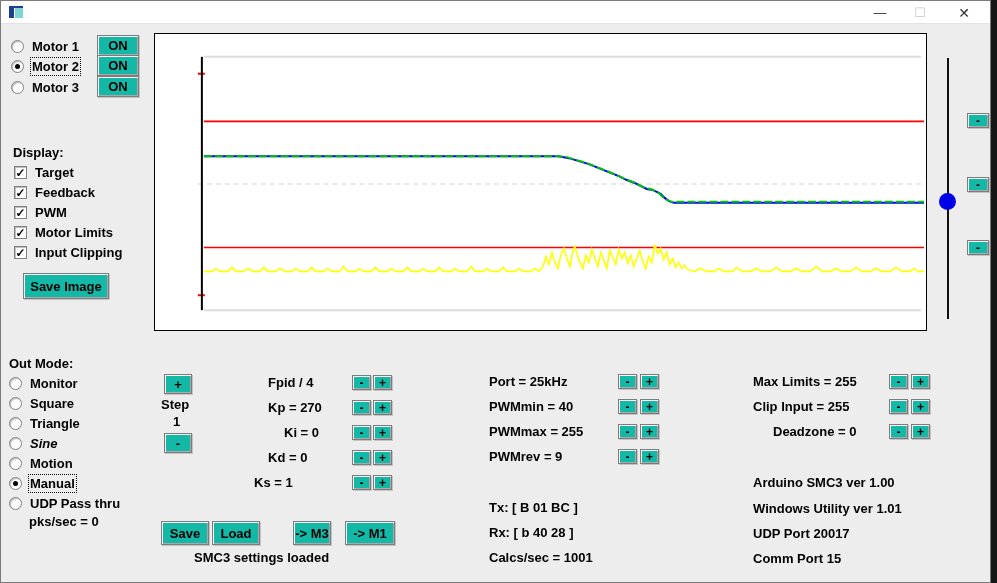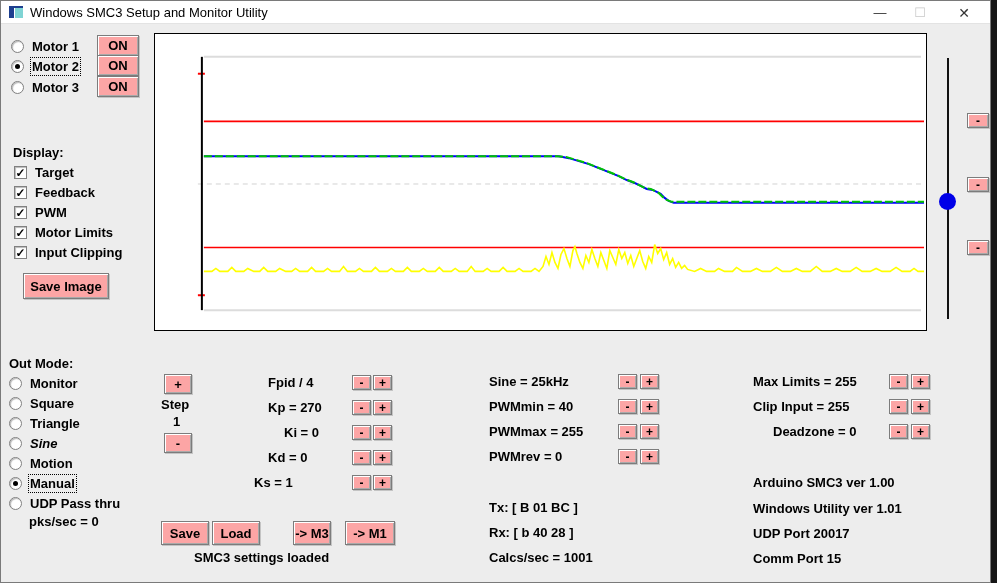--- a/index.html
+++ b/index.html
@@ -20,21 +20,21 @@
   #app-icon { width:14px; height:12px; margin-left:8px; position:relative; background:#1d3f8f; }
   #app-icon::after { content:""; position:absolute; right:0; top:2px; width:8px; height:10px; background:#7fd4d4; border-left:1px solid #fff; }
   #title-text { font-size:13px; color:#000; margin-left:7px; font-weight:normal; }
   .win-btn { position:absolute; top:0; width:34px; height:23px; display:flex; align-items:center; justify-content:center; font-size:13px; color:#333; cursor:default; }
   #btn-min   { right:93px; }
   #btn-max   { right:53px; color:#c9c9c9; }
   #btn-close { right:9px; font-size:14px; }
   
   .lbl { position:absolute; font-size:13px; font-weight:bold; color:#000; white-space:nowrap; }
   .btn {
-    position:absolute; background:#fca5a5; border:1px solid #7c7c7c;
+    position:absolute; background:#14b8a6; border:1px solid #7c7c7c;
     box-shadow: inset 1px 1px 0 #ffffff, inset -1px -1px 0 #a9a9a9, 1px 1px 0 #c4c4c4;
     font-family:"Liberation Sans", sans-serif; font-weight:bold; font-size:13px; color:#000;
     display:flex; align-items:center; justify-content:center; cursor:default; line-height:1;
   }
   .btn.small { font-size:12px; }
   .radio-row, .check-row { position:absolute; display:flex; align-items:center; }
   .radio {
     width:13px; height:13px; border-radius:50%; background:#fff;
     border:1px solid #808080; box-shadow: inset 1px 1px 1px #b9b9b9; position:relative; flex:none;
   }
@@ -57,21 +57,20 @@
   #scale-slider-line { position:absolute; left:946px; top:57px; width:2px; height:261px; background:#111; }
   #scale-slider-thumb { position:absolute; left:938px; top:192px; width:17px; height:17px; border-radius:50%; background:#0000e8; }
 </style>
 </head>
 <body>
 
 <div id="window">
 
   <div id="titlebar">
     <div id="app-icon"></div>
-    <div id="title-text">Windows SMC3 Setup and Monitor Utility</div>
     <div class="win-btn" id="btn-min">—</div>
     <div class="win-btn" id="btn-max">☐</div>
     <div class="win-btn" id="btn-close">✕</div>
   </div>
 
   <div id="motor-group">
       <div class="radio-row" style="left: 10px; top: 38px; position: absolute;">
         <div class="radio"></div>
         <div class="opt-label">Motor 1</div>
       </div>
@@ -183,30 +182,30 @@
       <div class="btn small" style="left: 351px; top: 424px; width: 19px; height: 15px; position: absolute;">-</div>
       <div class="btn small" style="left: 372px; top: 424px; width: 19px; height: 15px; position: absolute;">+</div>
       <div class="lbl" style="left: 267px; top: 449px; position: absolute;">Kd = 0</div>
       <div class="btn small" style="left: 351px; top: 449px; width: 19px; height: 15px; position: absolute;">-</div>
       <div class="btn small" style="left: 372px; top: 449px; width: 19px; height: 15px; position: absolute;">+</div>
       <div class="lbl" style="left: 253px; top: 474px; position: absolute;">Ks = 1</div>
       <div class="btn small" style="left: 351px; top: 474px; width: 19px; height: 15px; position: absolute;">-</div>
       <div class="btn small" style="left: 372px; top: 474px; width: 19px; height: 15px; position: absolute;">+</div>
     </div>
   <div id="pwm-group">
-      <div class="lbl" style="left: 488px; top: 373px; position: absolute;">Sine = 25kHz</div>
+      <div class="lbl" style="left: 488px; top: 373px; position: absolute;">Port = 25kHz</div>
       <div class="btn small" style="left: 617px; top: 373px; width: 19px; height: 15px; position: absolute;">-</div>
       <div class="btn small" style="left: 639px; top: 373px; width: 19px; height: 15px; position: absolute;">+</div>
       <div class="lbl" style="left: 488px; top: 398px; position: absolute;">PWMmin = 40</div>
       <div class="btn small" style="left: 617px; top: 398px; width: 19px; height: 15px; position: absolute;">-</div>
       <div class="btn small" style="left: 639px; top: 398px; width: 19px; height: 15px; position: absolute;">+</div>
       <div class="lbl" style="left: 488px; top: 423px; position: absolute;">PWMmax = 255</div>
       <div class="btn small" style="left: 617px; top: 423px; width: 19px; height: 15px; position: absolute;">-</div>
       <div class="btn small" style="left: 639px; top: 423px; width: 19px; height: 15px; position: absolute;">+</div>
-      <div class="lbl" style="left: 488px; top: 448px; position: absolute;">PWMrev = 0</div>
+      <div class="lbl" style="left: 488px; top: 448px; position: absolute;">PWMrev = 9</div>
       <div class="btn small" style="left: 617px; top: 448px; width: 19px; height: 15px; position: absolute;">-</div>
       <div class="btn small" style="left: 639px; top: 448px; width: 19px; height: 15px; position: absolute;">+</div>
     </div>
   <div id="limit-group">
       <div class="lbl" style="left: 752px; top: 373px; position: absolute;">Max Limits = 255</div>
       <div class="btn small" style="left: 888px; top: 373px; width: 19px; height: 15px; position: absolute;">-</div>
       <div class="btn small" style="left: 910px; top: 373px; width: 19px; height: 15px; position: absolute;">+</div>
       <div class="lbl" style="left: 752px; top: 398px; position: absolute;">Clip Input = 255</div>
       <div class="btn small" style="left: 888px; top: 398px; width: 19px; height: 15px; position: absolute;">-</div>
       <div class="btn small" style="left: 910px; top: 398px; width: 19px; height: 15px; position: absolute;">+</div>

